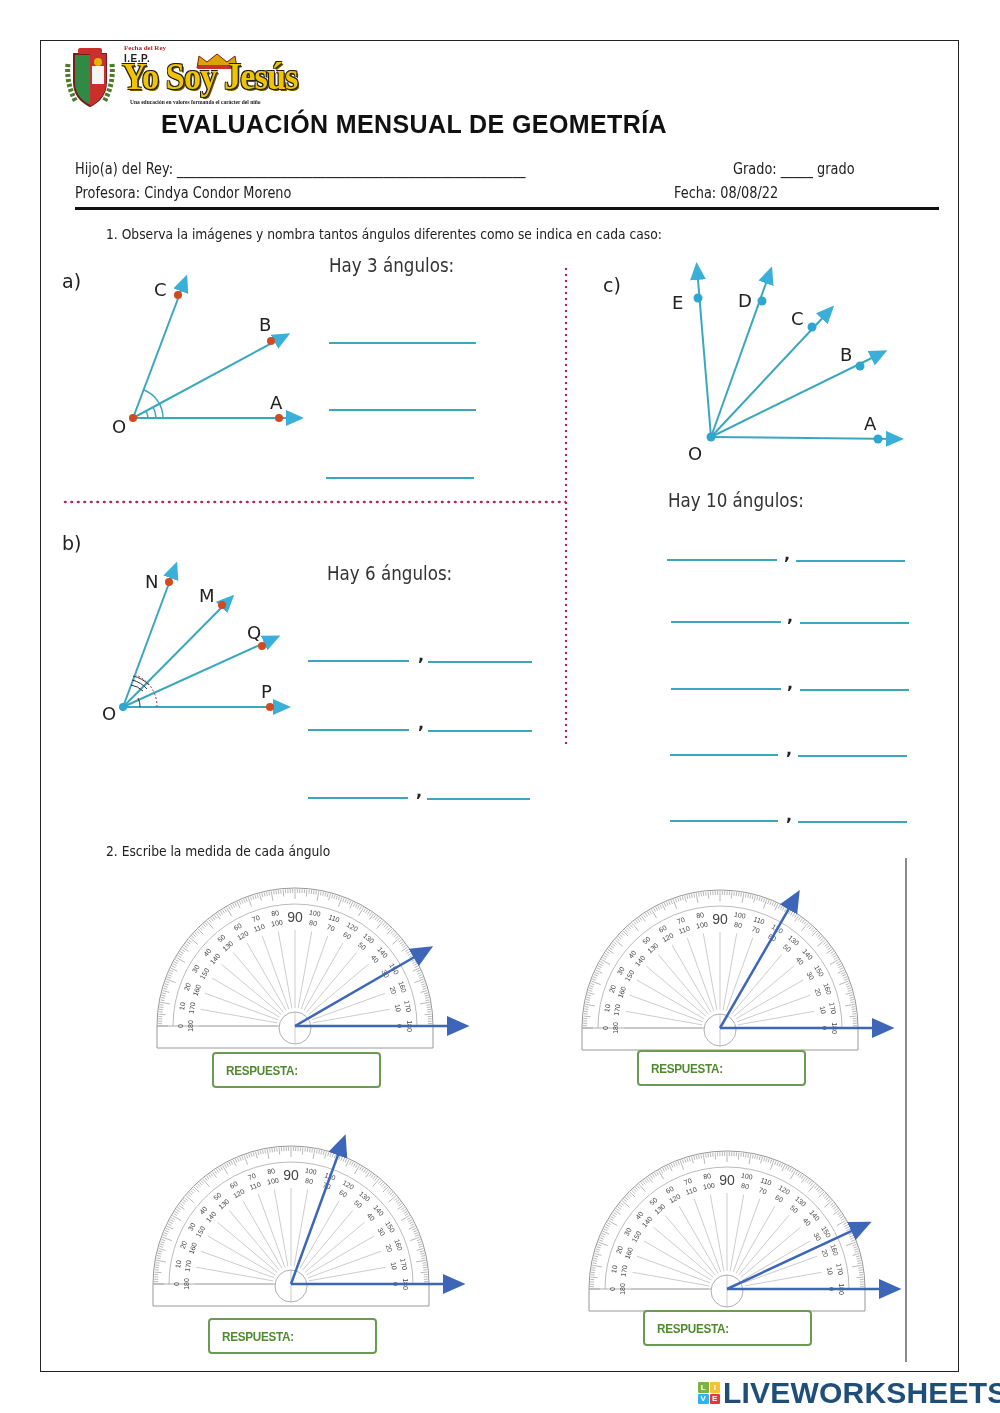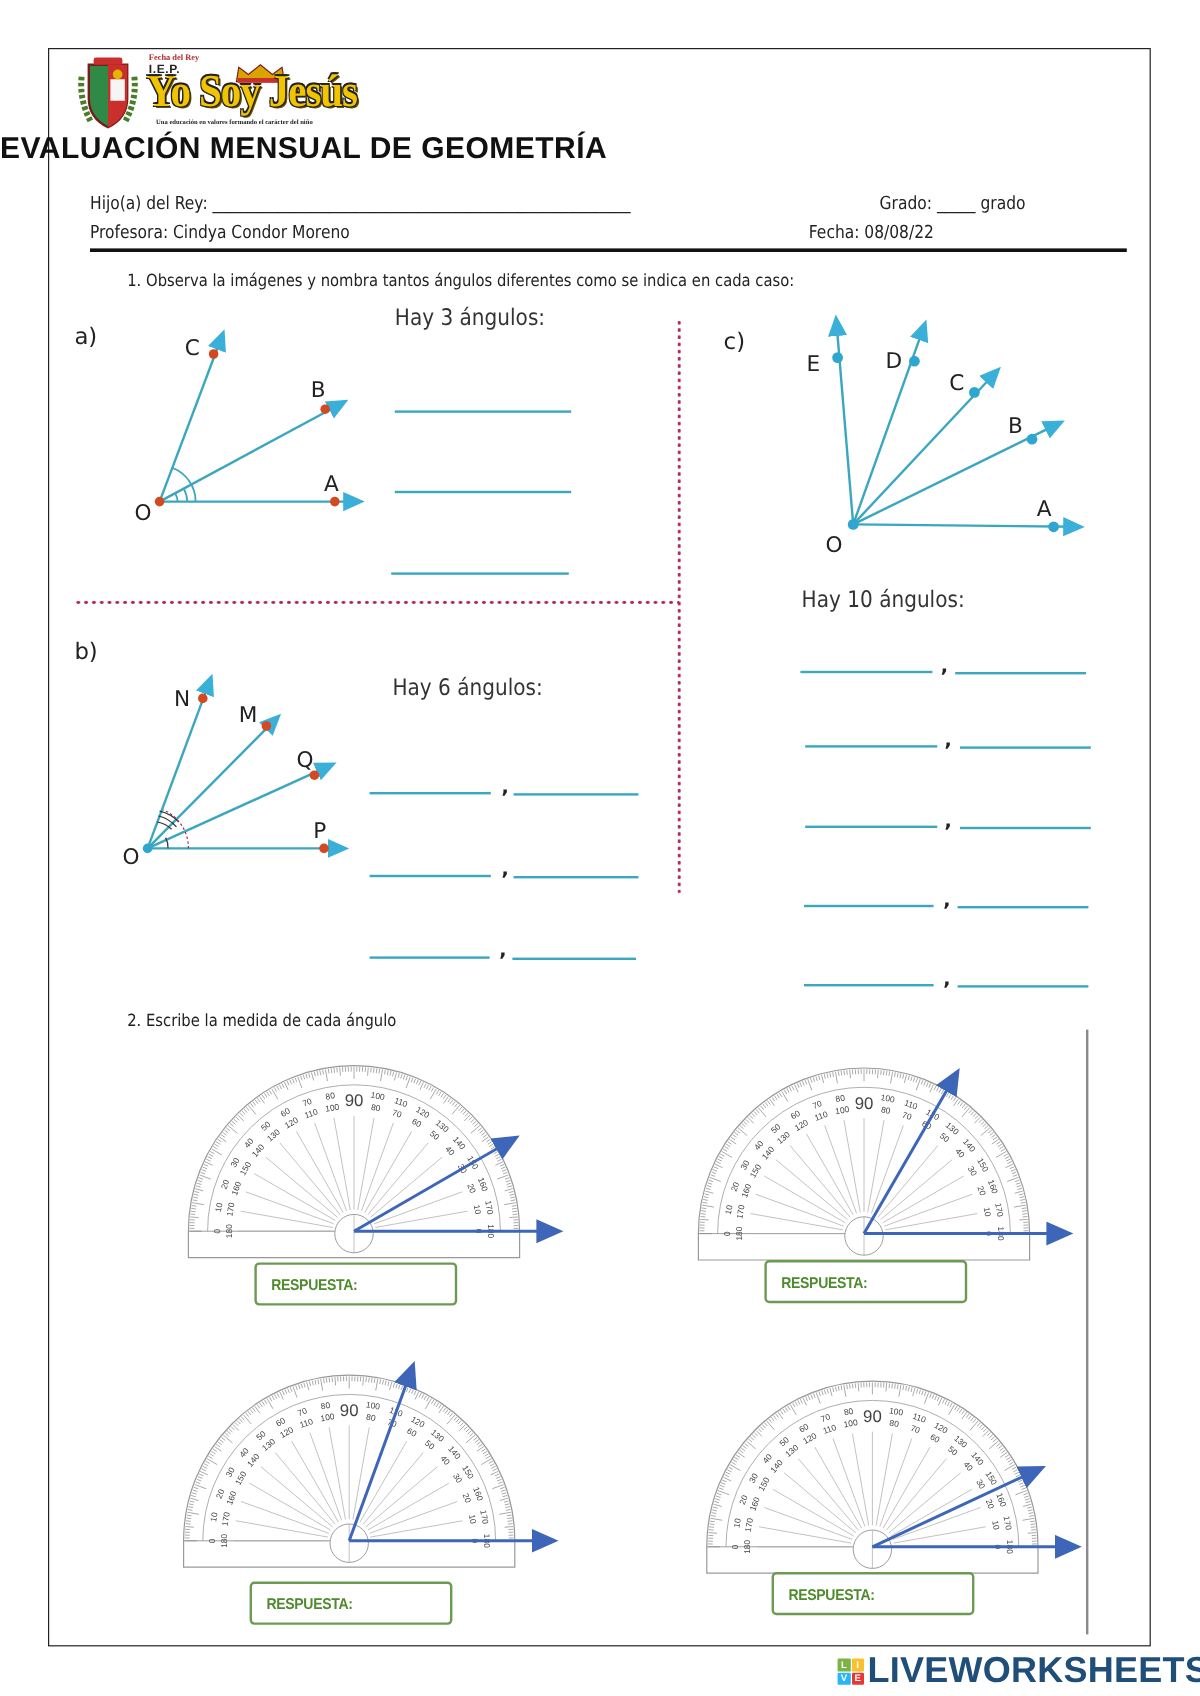--- a/index.html
+++ b/index.html
@@ -9,21 +9,21 @@
 
   
   .crest { position: absolute; left: 62px; top: 44px; width: 56px; height: 66px; }
   .brand-small { position: absolute; left: 124px; top: 44px; font-family: "Liberation Serif", serif; font-size: 7px; color: #b3262b; font-weight: bold; }
   .brand-iep { position: absolute; left: 124px; top: 53px; font-family: "Liberation Sans", sans-serif; font-size: 10px; font-weight: bold; color: #222; letter-spacing: 0.5px; }
   .brand-main { position: absolute; left: 122px; top: 54px; font-family: "Liberation Serif", serif; font-weight: bold; font-size: 38px; color: #f2c400; letter-spacing: -1px;
     text-shadow: 1px 1px 0 #222, -1px 1px 0 #222, 1px -1px 0 #222, -1px -1px 0 #222, 2px 2px 0 #6b5200; transform: scaleX(0.9); transform-origin: left top; }
   .brand-crown { position: absolute; left: 195px; top: 52px; width: 44px; height: 18px; }
   .brand-tag { position: absolute; left: 130px; top: 99px; font-family: "Liberation Serif", serif; font-size: 5.5px; color: #222; font-weight: bold; }
 
-  .title { position: absolute; left: 0; width: 828px; top: 110px; text-align: left; font-family: "Liberation Sans", sans-serif; font-weight: bold; font-size: 25px; letter-spacing: 0.4px; color: #111; }
+  .title { position: absolute; left: 0; width: 828px; top: 110px; text-align: center; font-family: "Liberation Sans", sans-serif; font-weight: bold; font-size: 25px; letter-spacing: 0.4px; color: #111; }
 
   .hdr-line { position: absolute; font-family: "DejaVu Sans", sans-serif; font-size: 15px; color: #222; transform: scaleX(0.86); transform-origin: left center; white-space: nowrap; }
   .rule-thick { position: absolute; left: 75px; top: 207px; width: 864px; height: 3px; background: #111; }
 
   .q-text { position: absolute; font-family: "DejaVu Sans", sans-serif; font-size: 14px; color: #222; transform: scaleX(0.88); transform-origin: left center; white-space: nowrap; }
   .part-label { position: absolute; font-family: "DejaVu Sans", sans-serif; font-size: 19px; color: #222; }
   .hay { position: absolute; font-family: "DejaVu Sans", sans-serif; font-size: 19px; color: #333; transform: scaleX(0.88); transform-origin: left center; white-space: nowrap; }
 
   .ans-line { position: absolute; height: 2px; background: #3aa7be; }
   .comma { position: absolute; font-family: "DejaVu Sans", sans-serif; font-size: 16px; font-weight: bold; color: #222; }

